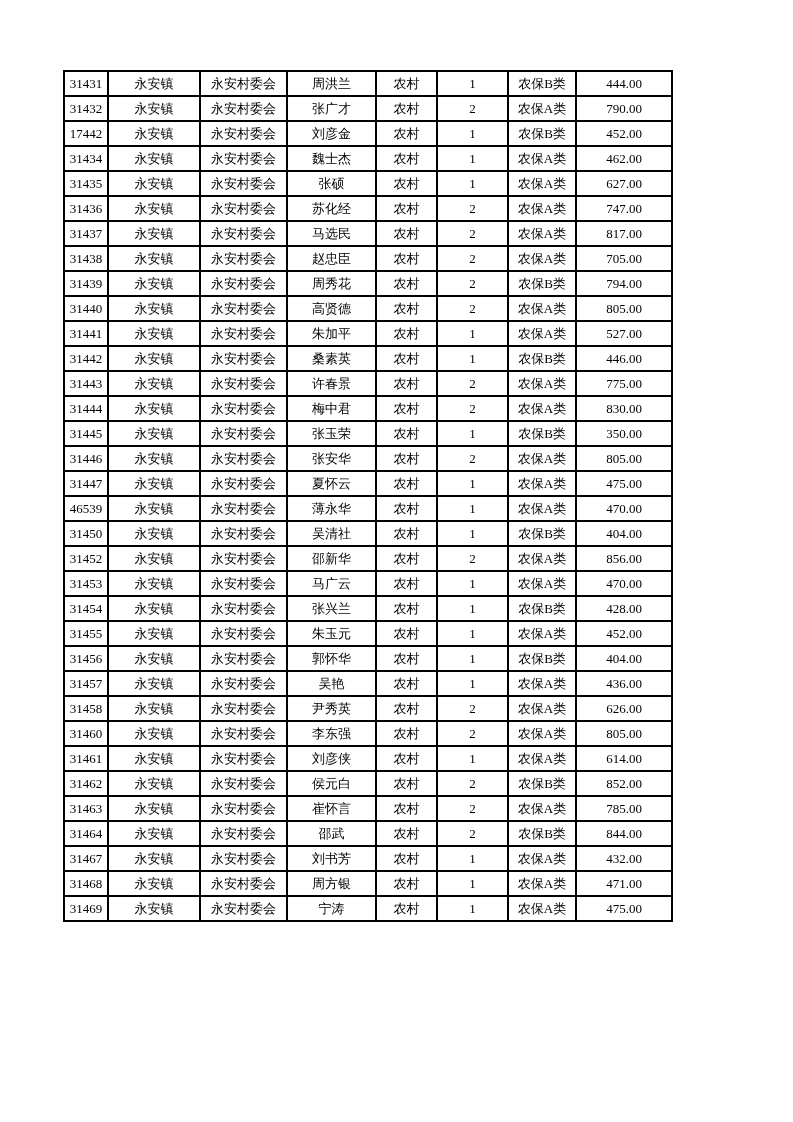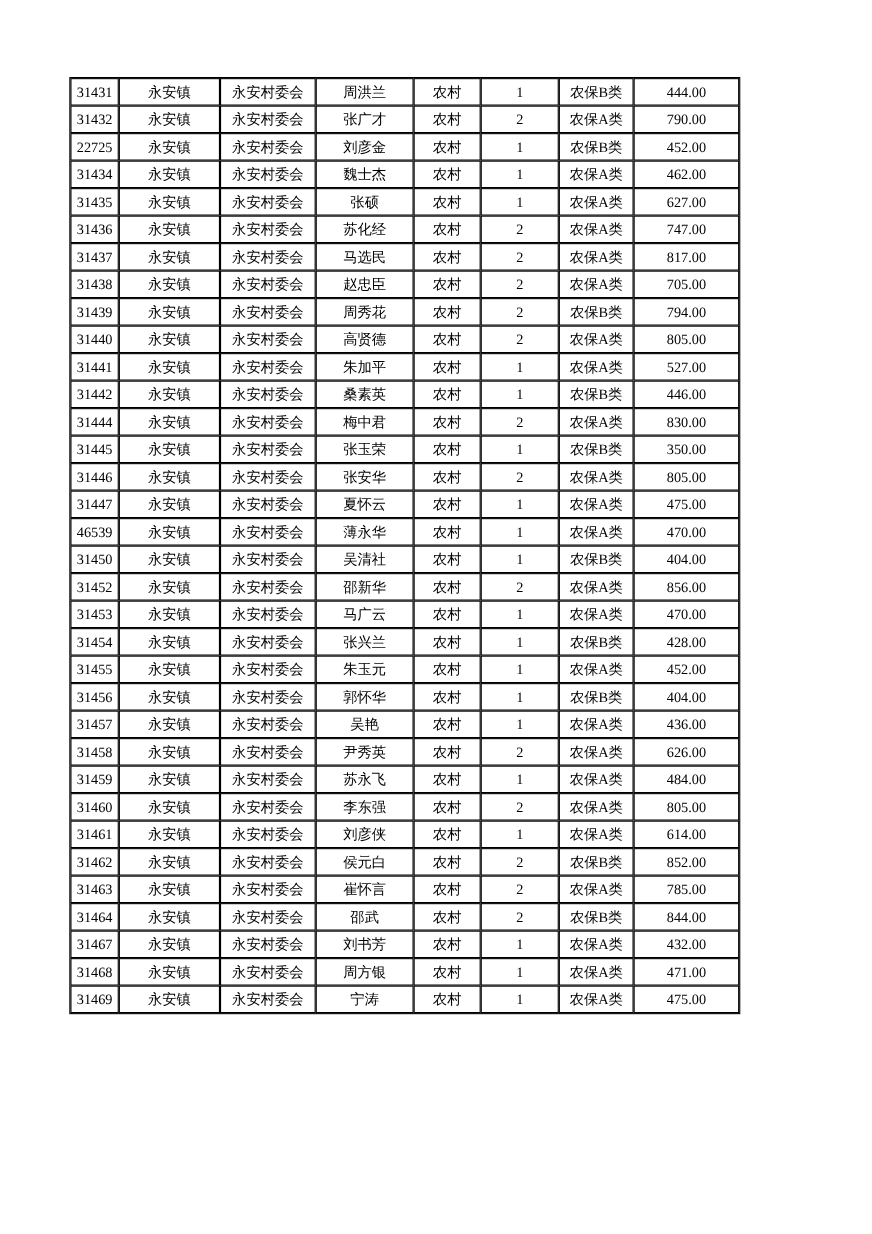--- a/index.html
+++ b/index.html
@@ -85,21 +85,21 @@
             <td>31432</td>
             <td>永安镇</td>
             <td>永安村委会</td>
             <td>张广才</td>
             <td>农村</td>
             <td>2</td>
             <td>农保A类</td>
             <td>790.00</td>
           </tr>
           <tr>
-            <td>22725</td>
+            <td>17442</td>
             <td>永安镇</td>
             <td>永安村委会</td>
             <td>刘彦金</td>
             <td>农村</td>
             <td>1</td>
             <td>农保B类</td>
             <td>452.00</td>
           </tr>
           <tr>
             <td>31434</td>
@@ -185,20 +185,30 @@
             <td>31442</td>
             <td>永安镇</td>
             <td>永安村委会</td>
             <td>桑素英</td>
             <td>农村</td>
             <td>1</td>
             <td>农保B类</td>
             <td>446.00</td>
           </tr>
           <tr>
+            <td>31443</td>
+            <td>永安镇</td>
+            <td>永安村委会</td>
+            <td>许春景</td>
+            <td>农村</td>
+            <td>2</td>
+            <td>农保A类</td>
+            <td>775.00</td>
+          </tr>
+          <tr>
             <td>31444</td>
             <td>永安镇</td>
             <td>永安村委会</td>
             <td>梅中君</td>
             <td>农村</td>
             <td>2</td>
             <td>农保A类</td>
             <td>830.00</td>
           </tr>
           <tr>
@@ -313,30 +323,20 @@
           </tr>
           <tr>
             <td>31458</td>
             <td>永安镇</td>
             <td>永安村委会</td>
             <td>尹秀英</td>
             <td>农村</td>
             <td>2</td>
             <td>农保A类</td>
             <td>626.00</td>
-          </tr>
-          <tr>
-            <td>31459</td>
-            <td>永安镇</td>
-            <td>永安村委会</td>
-            <td>苏永飞</td>
-            <td>农村</td>
-            <td>1</td>
-            <td>农保A类</td>
-            <td>484.00</td>
           </tr>
           <tr>
             <td>31460</td>
             <td>永安镇</td>
             <td>永安村委会</td>
             <td>李东强</td>
             <td>农村</td>
             <td>2</td>
             <td>农保A类</td>
             <td>805.00</td>

